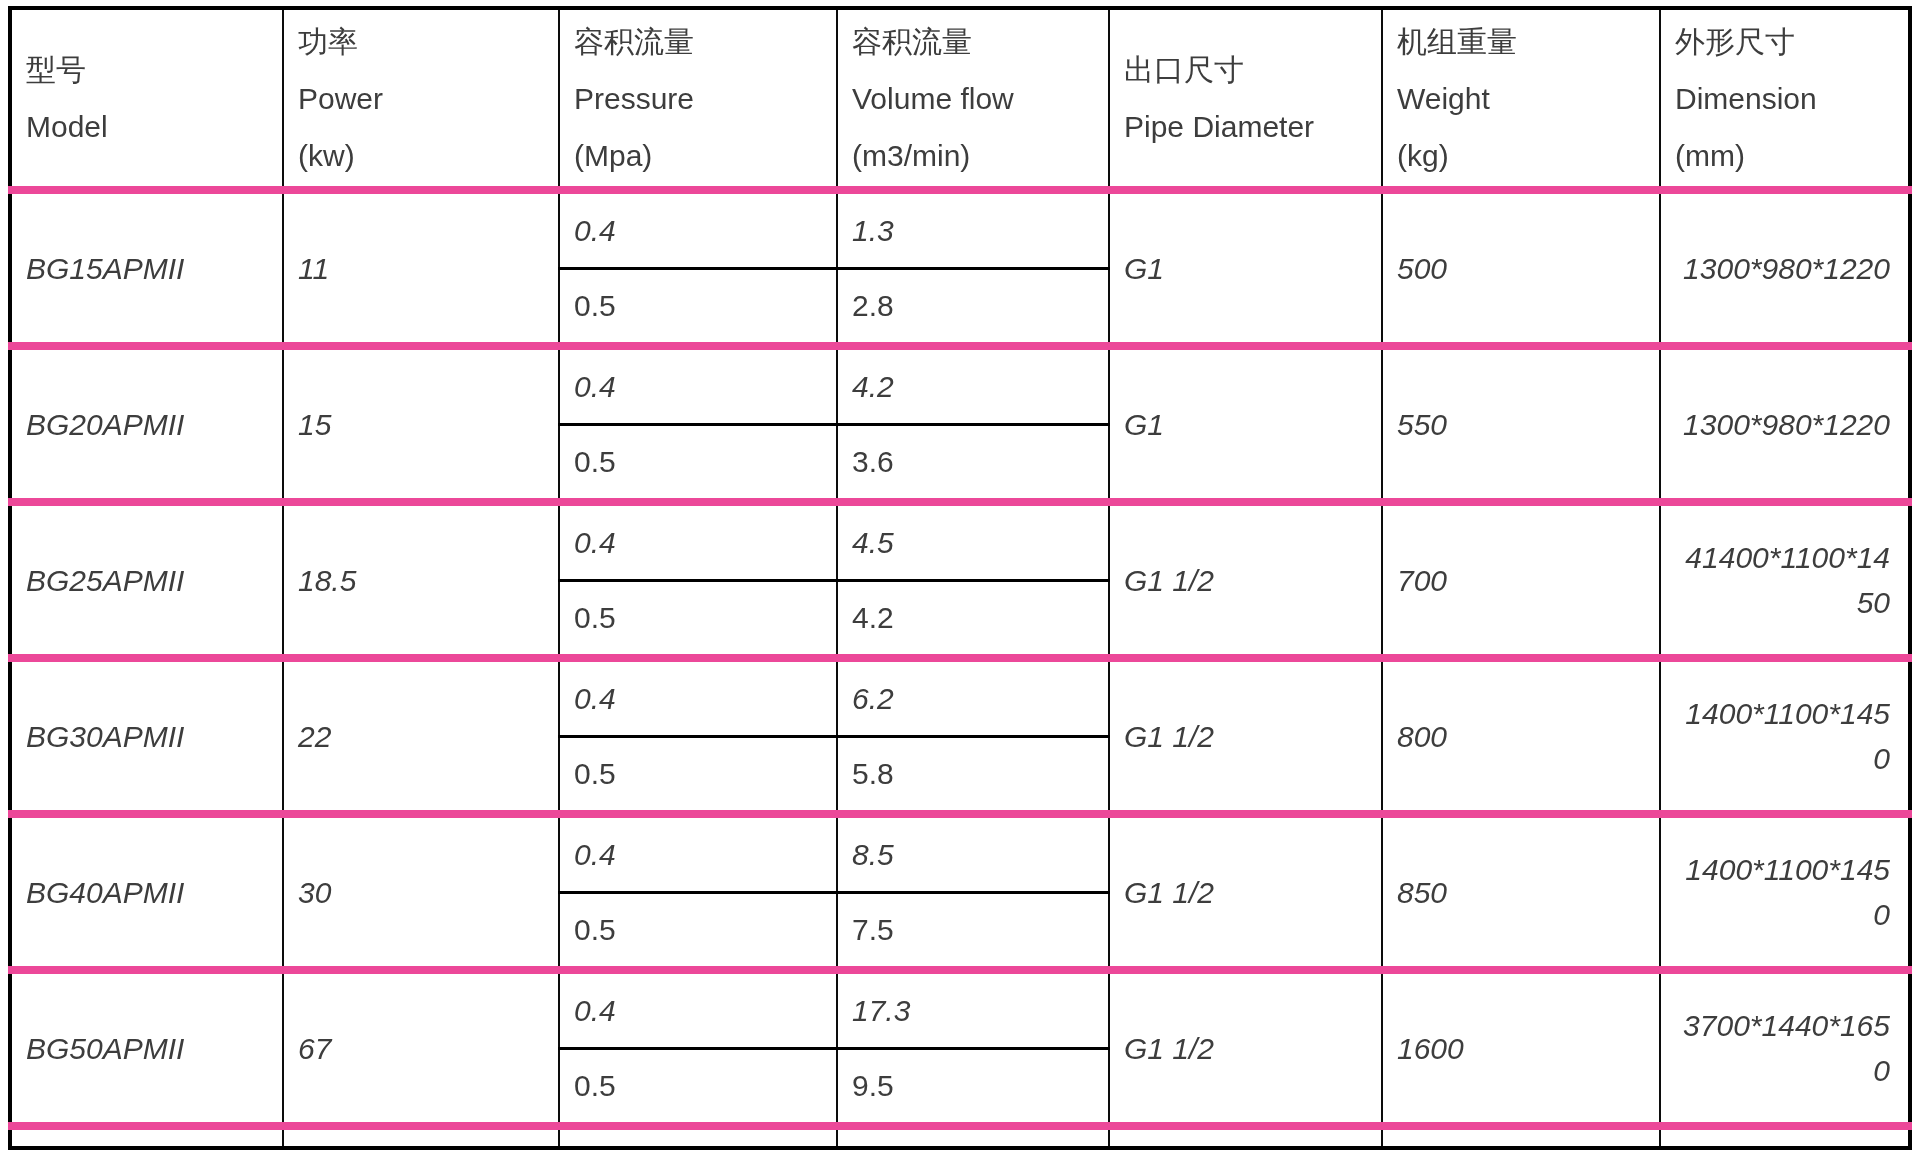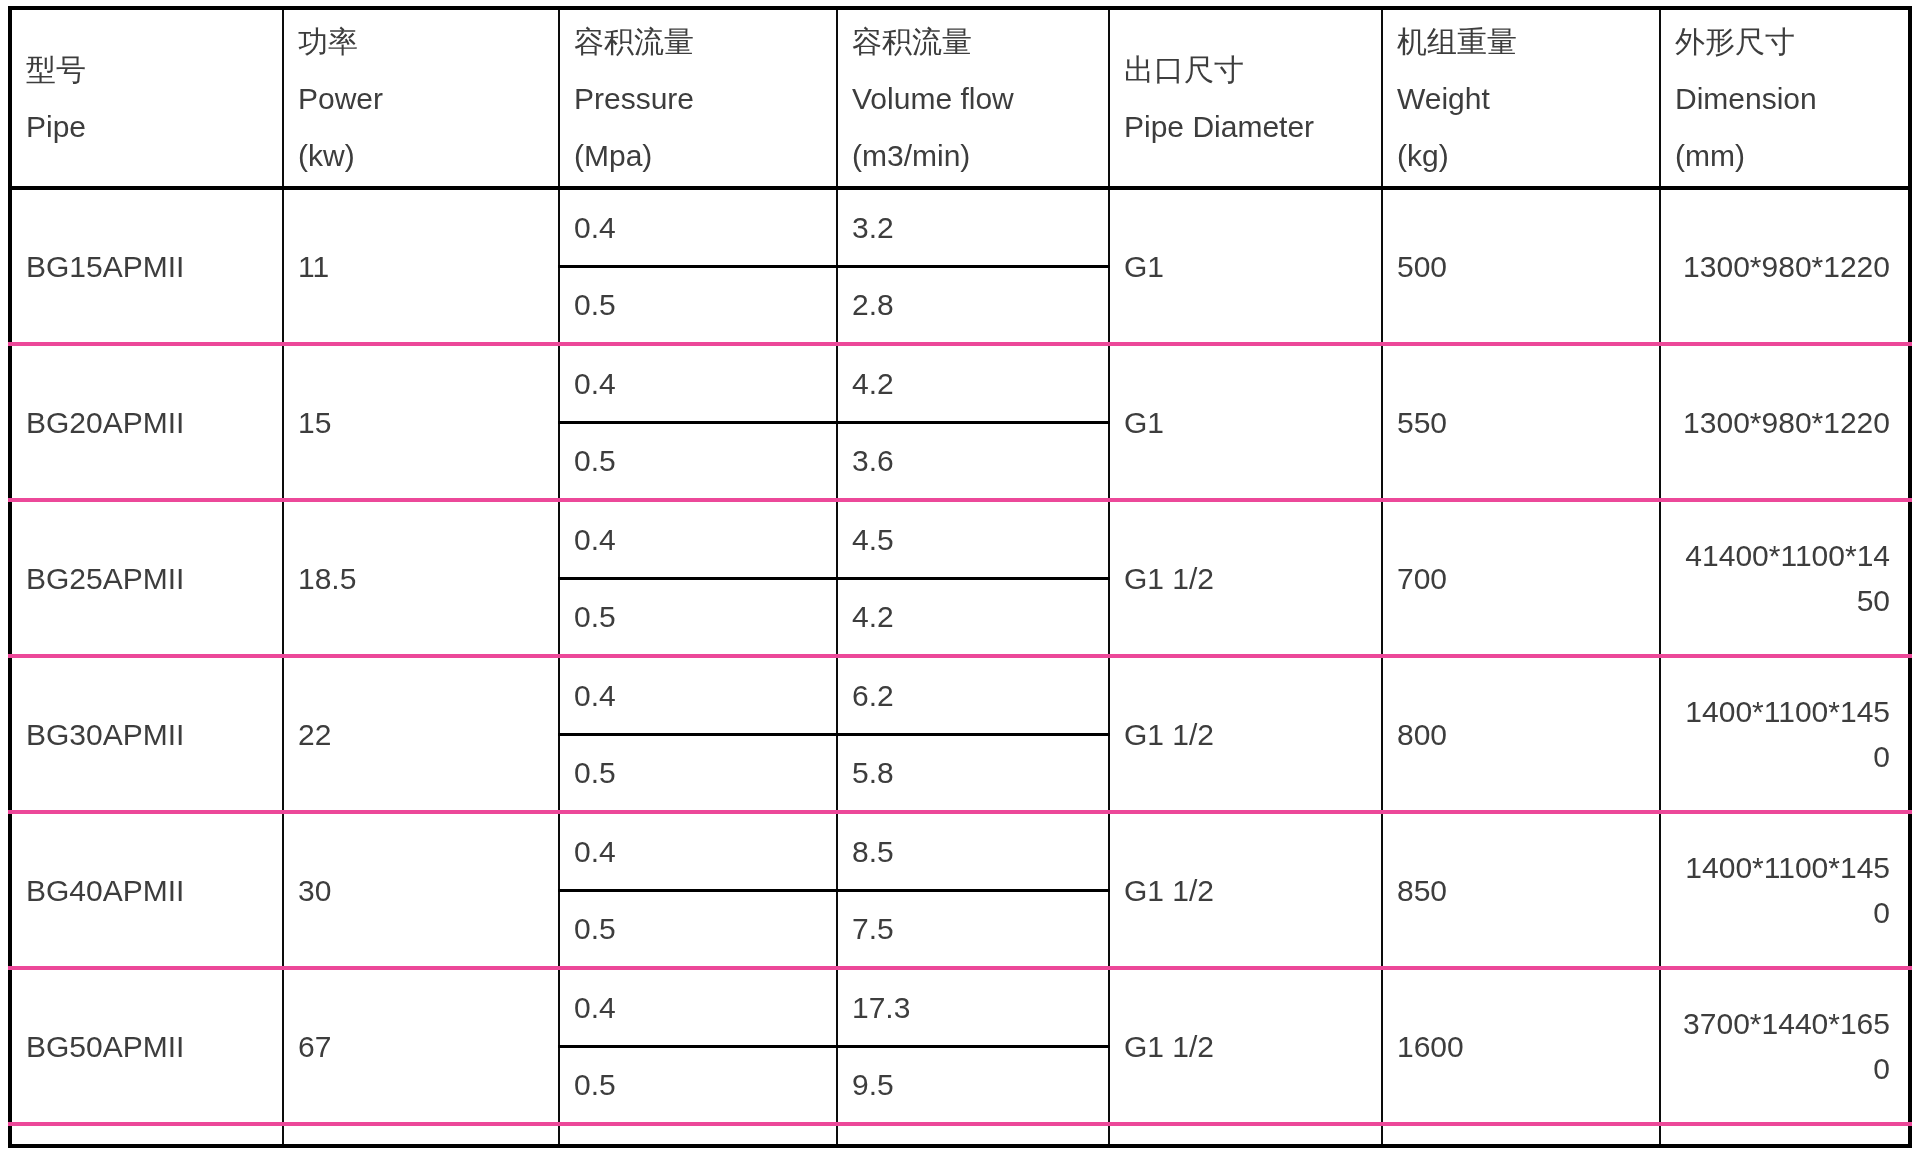--- a/index.html
+++ b/index.html
@@ -28,21 +28,21 @@
     text-align: left;
     font-weight: normal;
     font-size: 30px;
     color: #3d3d3d;
     vertical-align: middle;
     word-break: break-all;
     line-height: 1.5;
   }
   th { border-bottom: 4px solid #000000; height: 176px; }
   .hline { height: 57px; line-height: 57px; white-space: nowrap; overflow: hidden; }
-  tr.r-a > td, tr.r-cut > td { border-top: 4px solid #ec4899; }
+  tr.r-a > td, tr.r-cut > td { border-top: 8px solid #ec4899; font-style: italic; }
   td.sub-a { border-bottom: 3px solid #000000; }
   tr.r-a, tr.r-b { height: 78px; }
   tr.r-cut { height: 22px; }
   td.c-dim { padding-right: 18px; text-align: right; }
 </style>
 </head>
 <body>
 
 <table class="spec">
   <colgroup>
@@ -52,21 +52,21 @@
     <col style="width:272px">
     <col style="width:273px">
     <col style="width:278px">
     <col style="width:250px">
   </colgroup>
 
   <tbody>
       <tr>
     <th>
       <div class="hline">型号</div>
-      <div class="hline">Pipe</div>
+      <div class="hline">Model</div>
     </th>
     <th>
       <div class="hline">功率</div>
       <div class="hline">Power</div>
       <div class="hline">(kw)</div>
     </th>
     <th>
       <div class="hline">容积流量</div>
       <div class="hline">Pressure</div>
       <div class="hline">(Mpa)</div>
@@ -89,21 +89,21 @@
       <div class="hline">外形尺寸</div>
       <div class="hline">Dimension</div>
       <div class="hline">(mm)</div>
     </th>
   </tr>
 
   <tr class="r-a">
     <td class="c-model" rowspan="2">BG15APMII</td>
     <td class="c-power" rowspan="2">11</td>
     <td class="c-press sub-a">0.4</td>
-    <td class="c-flow sub-a">3.2</td>
+    <td class="c-flow sub-a">1.3</td>
     <td class="c-pipe" rowspan="2">G1</td>
     <td class="c-weight" rowspan="2">500</td>
     <td class="c-dim" rowspan="2">1300*980*1220</td>
   </tr>
   <tr class="r-b">
     <td class="c-press">0.5</td>
     <td class="c-flow">2.8</td>
   </tr>
 
   <tr class="r-a">

